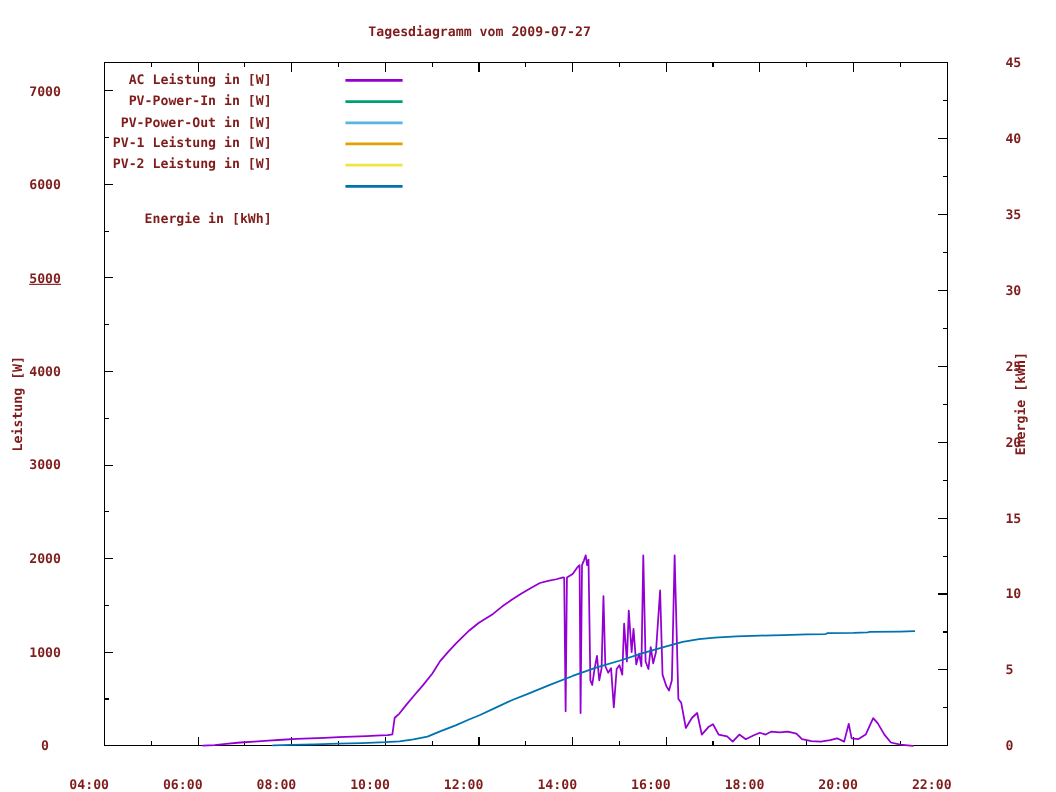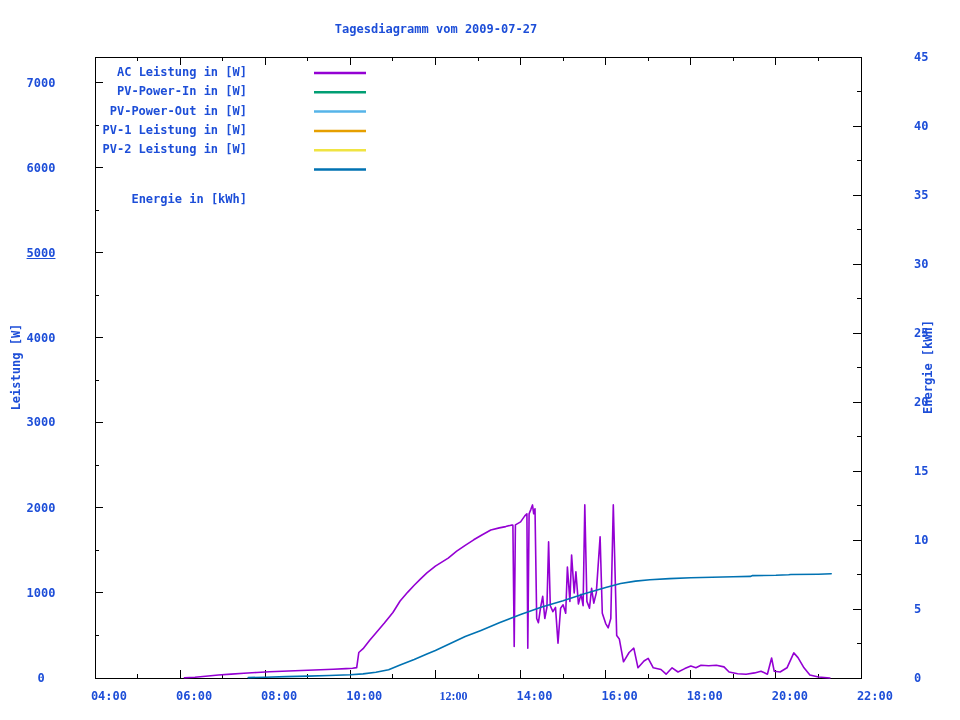--- a/index.html
+++ b/index.html
@@ -1,26 +1,26 @@
 <!DOCTYPE html>
 <html><head>
 <meta charset="utf-8">
 <style>
   html,body{margin:0;padding:0;background:#fff;}
   #screen{position:relative;width:960px;height:720px;background:#ffffff;overflow:hidden;
-          font-family:"DejaVu Sans Mono","Liberation Mono",monospace;font-weight:bold;color:#1d4ed8;}
+          font-family:"DejaVu Sans Mono","Liberation Mono",monospace;font-weight:bold;color:#7f1d1d;}
   .t{position:absolute;font-size:12px;line-height:14px;white-space:nowrap;}
   #chart-title{top:22px;left:436px;transform:translateX(-50%);}
   .ylab{position:absolute;font-size:12px;white-space:nowrap;}
   #ylabel-left{top:367px;left:16px;transform:translate(-50%,-50%) rotate(-90deg);}
   #ylabel-right{top:367px;left:928px;transform:translate(-50%,-50%) rotate(-90deg);}
   #plot-svg{position:absolute;left:0;top:0;}
   .ytl{left:0;width:82px;text-align:center;}
   .ytr{left:914px;}
-  .xtl{width:64px;text-align:right;top:689px;}
+  .xtl{width:64px;text-align:left;top:706px;}
   .leg{left:0;width:247px;text-align:right;}
 </style>
 </head>
 <body>
 
 <div id="screen">
   <svg id="plot-svg" width="960" height="720" xmlns="http://www.w3.org/2000/svg">
       <rect x="95" y="57" width="766" height="621" fill="none" stroke="#000000" stroke-width="1" shape-rendering="crispEdges"></rect>
       <line x1="95" y1="678" x2="95" y2="670" stroke="#000000" stroke-width="1" shape-rendering="crispEdges"></line>
       <line x1="95" y1="57" x2="95" y2="65" stroke="#000000" stroke-width="1" shape-rendering="crispEdges"></line>
@@ -126,21 +126,21 @@
       <div class="t ytr" style="top: 257px;">30</div>
       <div class="t ytr" style="top: 188px;">35</div>
       <div class="t ytr" style="top: 119px;">40</div>
       <div class="t ytr" style="top: 50px;">45</div>
     </div>
   <div id="ticks-x">
       <div class="t xtl" style="left: 63px;">04:00</div>
       <div class="t xtl" style="left: 148.111px;">06:00</div>
       <div class="t xtl" style="left: 233.222px;">08:00</div>
       <div class="t xtl" style="left: 318.333px;">10:00</div>
-      <div class="t xtl" style="left: 403.444px; font-family: Liberation Serif, serif;">12:00</div>
+      <div class="t xtl" style="left: 403.444px;">12:00</div>
       <div class="t xtl" style="left: 488.556px;">14:00</div>
       <div class="t xtl" style="left: 573.667px;">16:00</div>
       <div class="t xtl" style="left: 658.778px;">18:00</div>
       <div class="t xtl" style="left: 743.889px;">20:00</div>
       <div class="t xtl" style="left: 829px;">22:00</div>
     </div>
   <div id="legend">
       <div class="t leg" style="top: 65px;">AC Leistung in [W]</div>
       <div class="t leg" style="top: 84.3px;">PV-Power-In in [W]</div>
       <div class="t leg" style="top: 103.6px;">PV-Power-Out in [W]</div>

